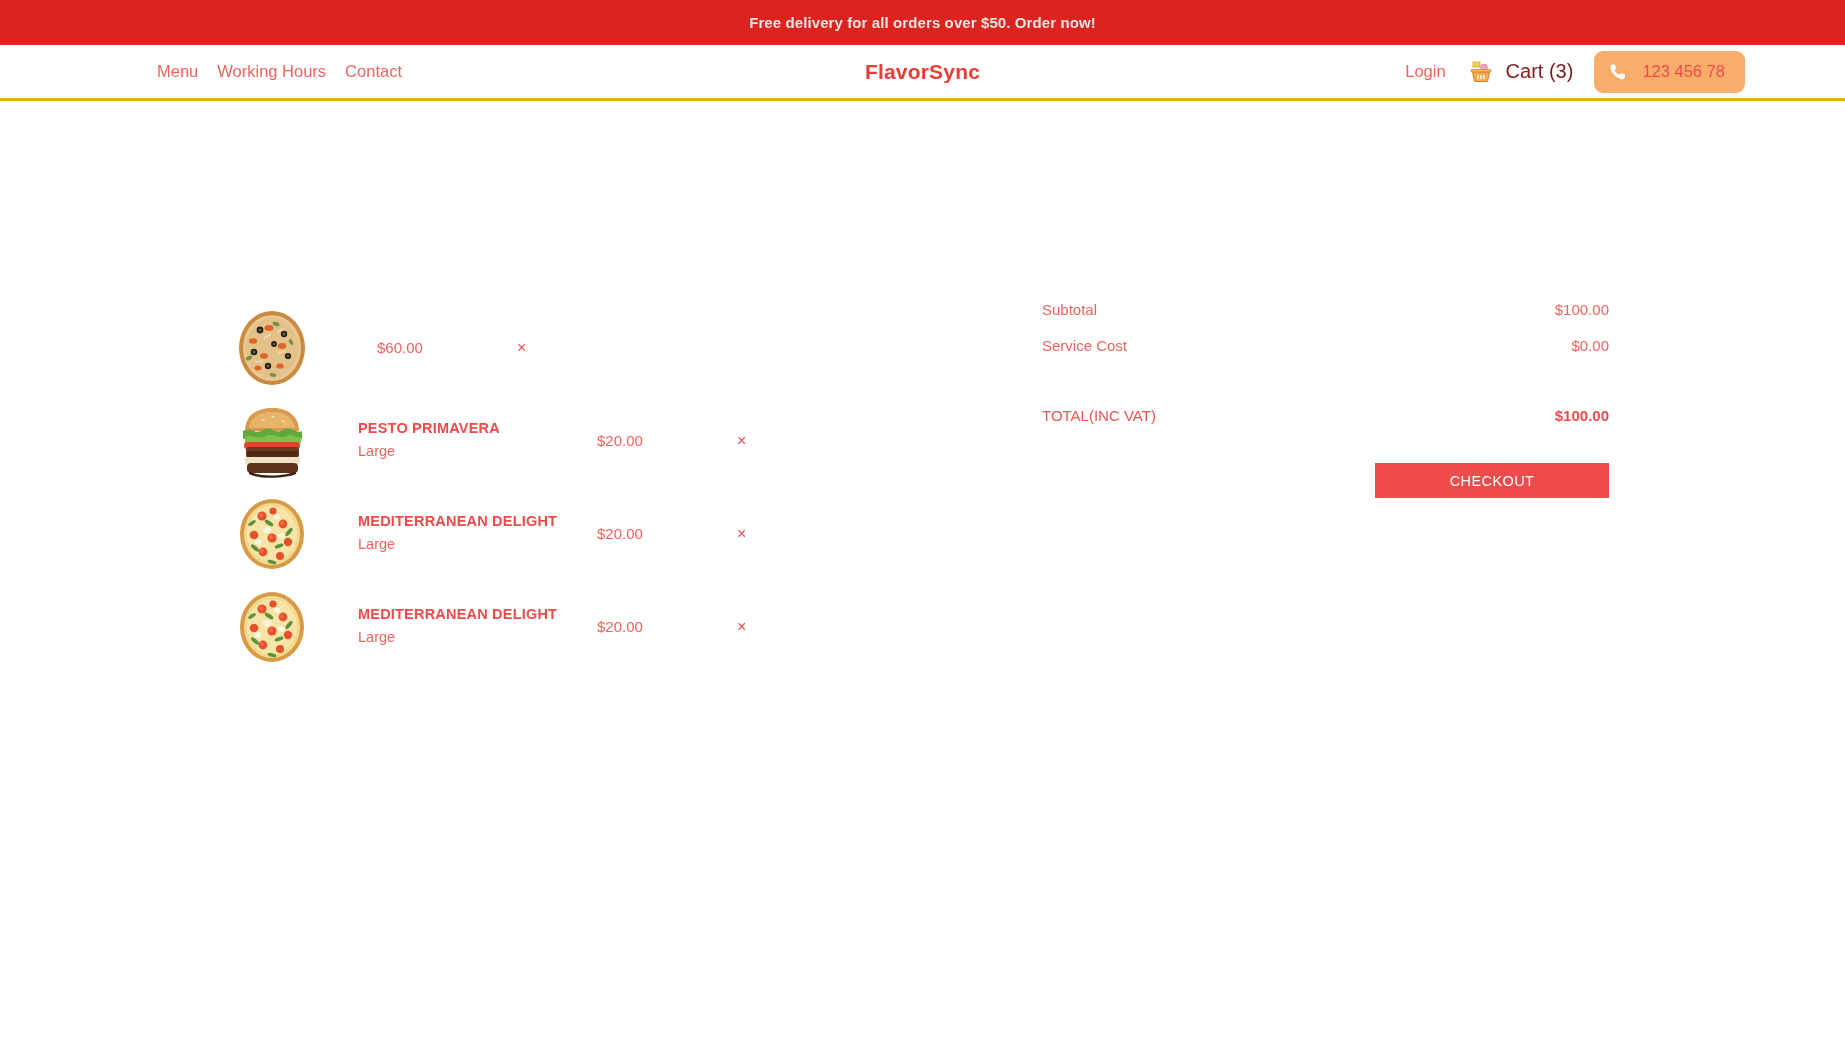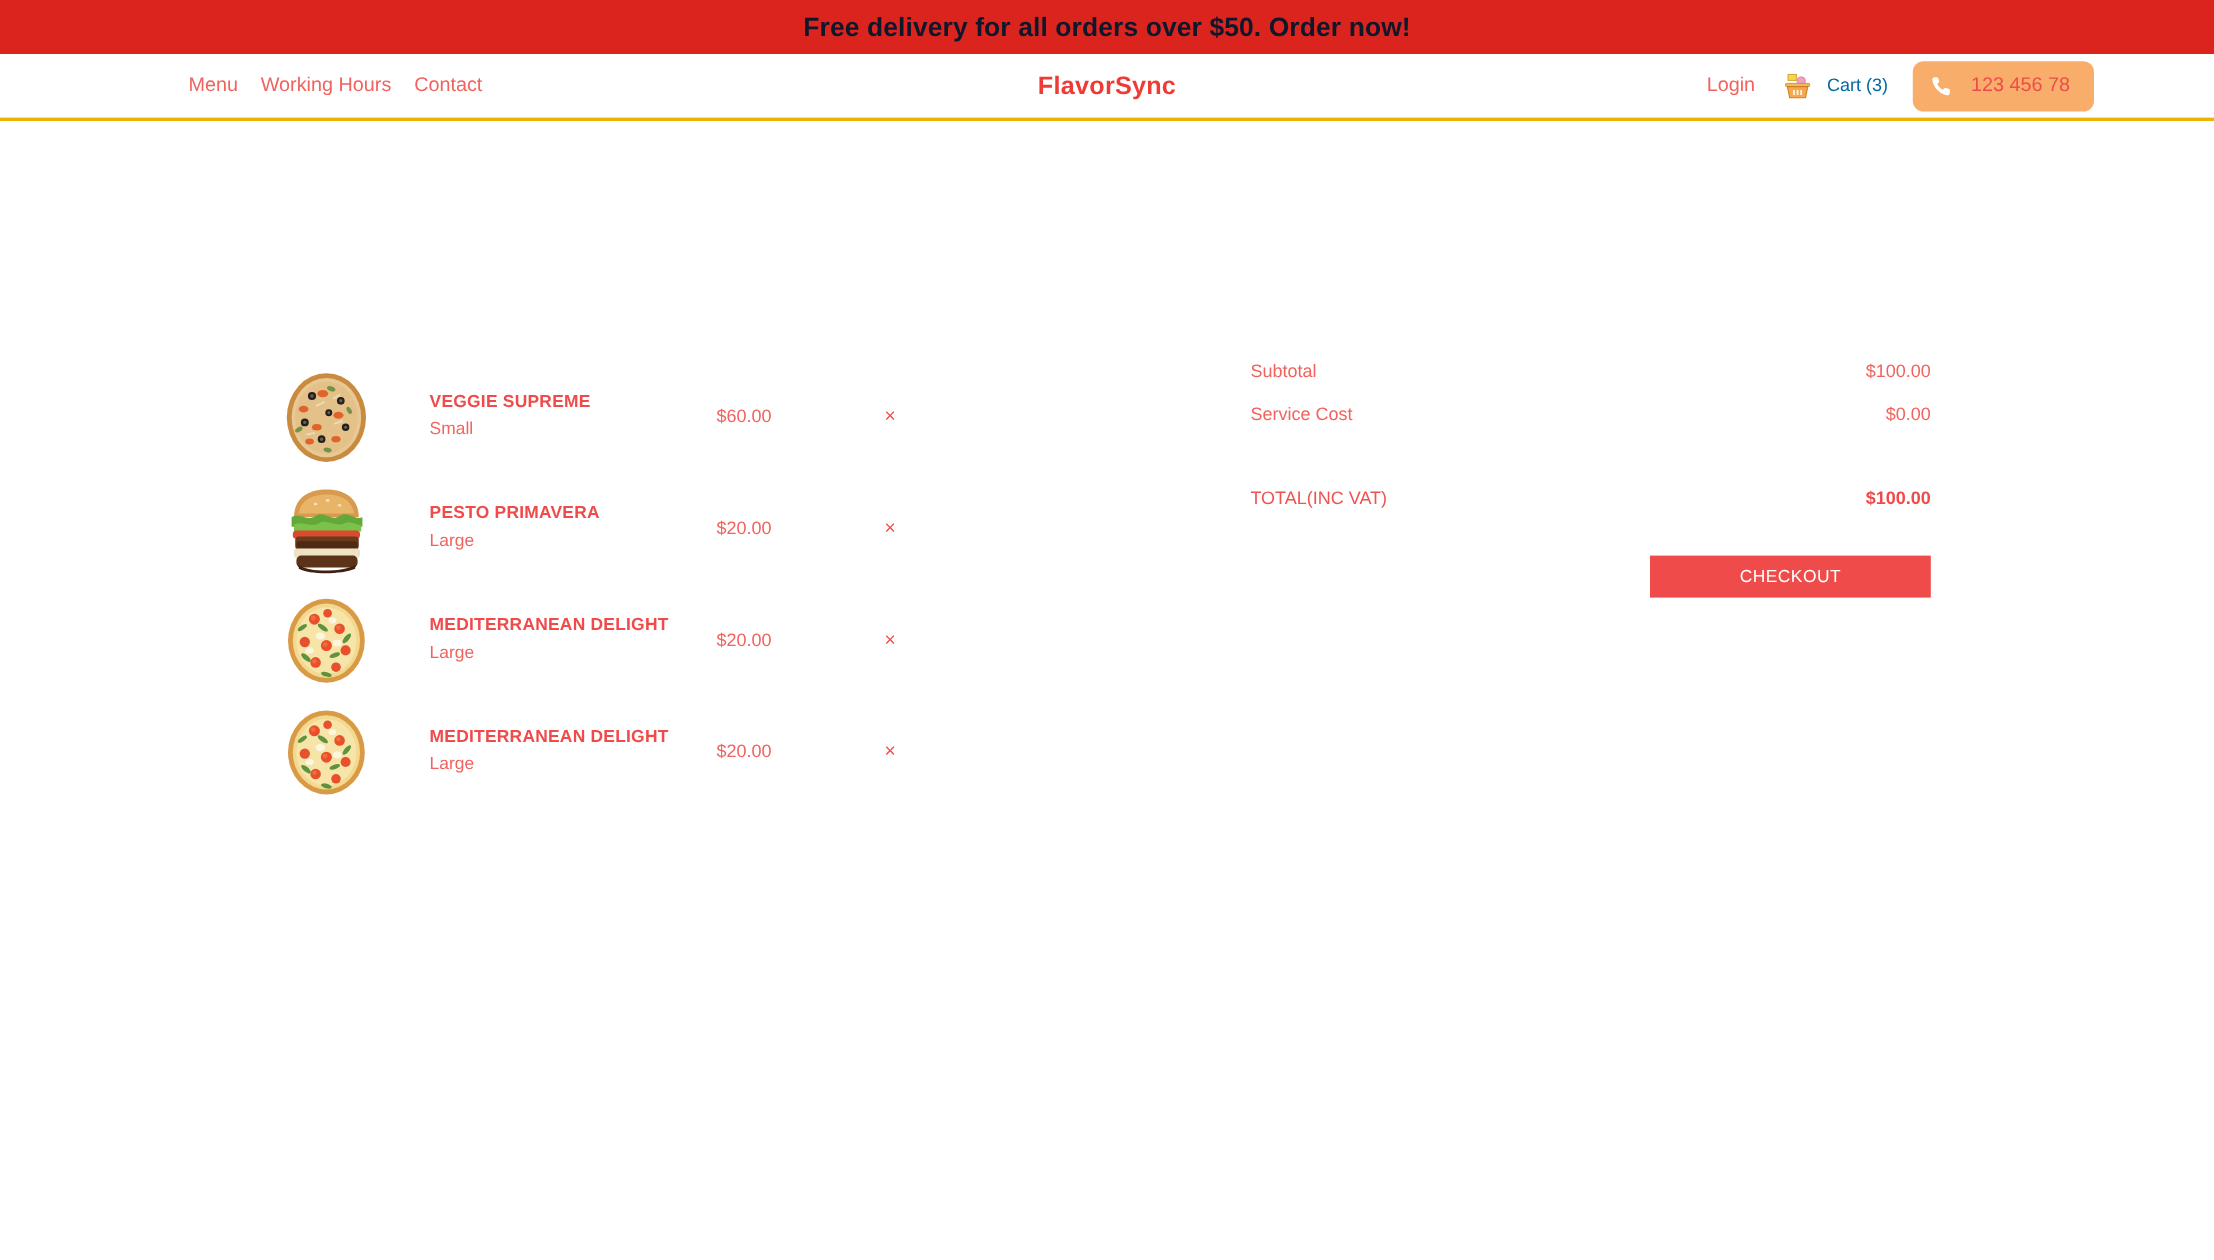--- a/index.html
+++ b/index.html
@@ -15,22 +15,22 @@
   
   .promo-banner {
     width: 100%;
     height: 45px;
     background: #dc241f;
     display: flex;
     align-items: center;
     justify-content: center;
   }
   .promo-banner .promo-text {
-    color: #0f172a;
-    font-size: 22px;
+    color: #e5e5e5;
+    font-size: 15px;
     font-weight: bold;
     letter-spacing: .1px;
   }
 
   
   .site-header {
     position: relative;
     width: 100%;
     height: 56px;
     background: #ffffff;
@@ -78,22 +78,22 @@
     margin-right: 22px;
   }
   .cart-basket-icon {
     width: 26px;
     height: 26px;
     position: relative;
     margin-right: 12px;
     flex: none;
   }
   .cart-link {
-    color: #0369a1;
-    font-size: 15px;
+    color: #7f1d1d;
+    font-size: 20px;
     text-decoration: none;
     margin-right: 21px;
     white-space: nowrap;
   }
   .phone-button {
     background: #f9ad6a;
     border: none;
     border-radius: 9px;
     height: 42px;
     padding: 0 20px 0 14px;
@@ -299,24 +299,20 @@
             <ellipse cx="37" cy="67" rx="3.4" ry="1.9" transform="rotate(10 37 67)"></ellipse>
           </g>
           <g stroke="#f2e3c2" stroke-width="1.5" stroke-linecap="round" opacity="0.8">
             <path d="M28 30 L34 27"></path>
               <path d="M43 45 L49 43"></path>
               <path d="M20 54 L26 53"></path>
               <path d="M42 24 L47 21"></path>
           </g>
         </svg>
       </div>
-      <div class="item-info">
-        <div class="item-title">VEGGIE SUPREME</div>
-        <div class="item-size">Small</div>
-      </div>
       <div class="item-price">$60.00</div>
       <button class="item-remove">×</button>
     </div>
 
     <div class="cart-row">
       <div class="item-thumb">
         <svg viewBox="0 0 72 80" width="72" height="80" aria-hidden="true">
           <path d="M9 30 C9 15 20 7 36 7 C52 7 63 15 63 30 Z" fill="#d79a4e"></path>
           <path d="M13 27 C14 17 23 11 36 11 C49 11 58 17 59 27 Z" fill="#e8b468"></path>
           <ellipse cx="27" cy="19" rx="1.6" ry="1.1" fill="#f6e2b8"></ellipse>

